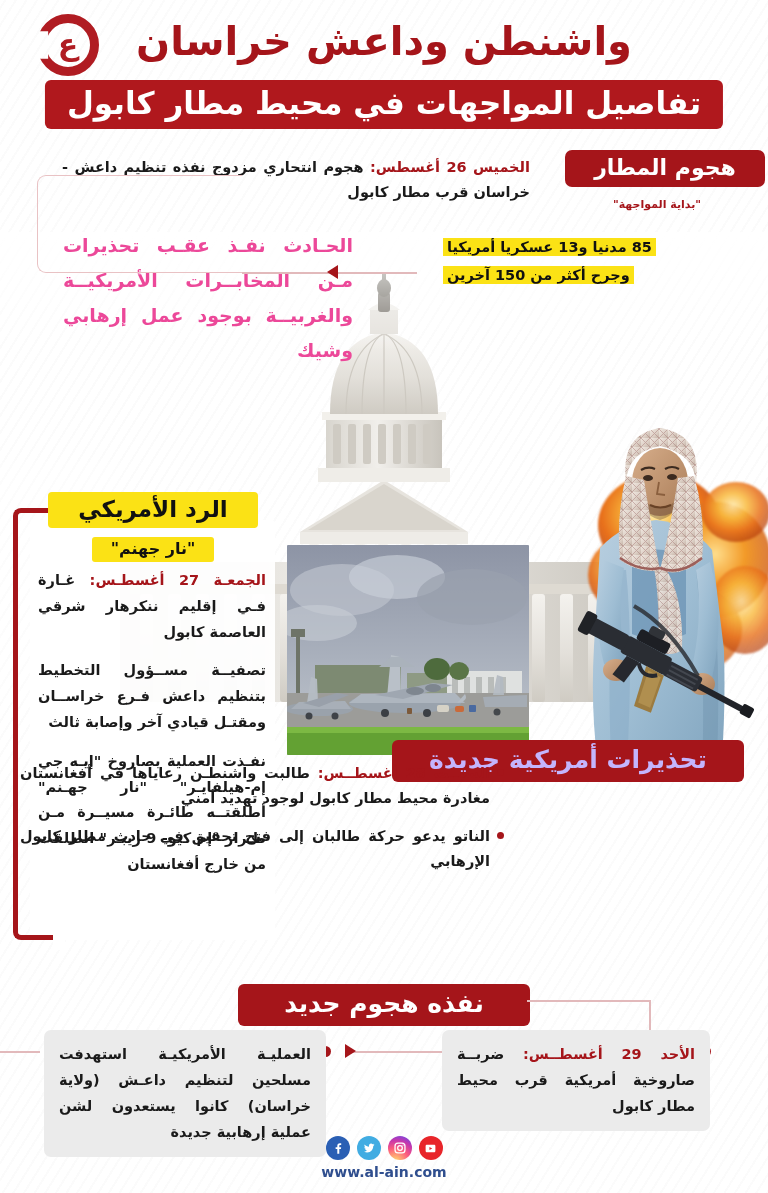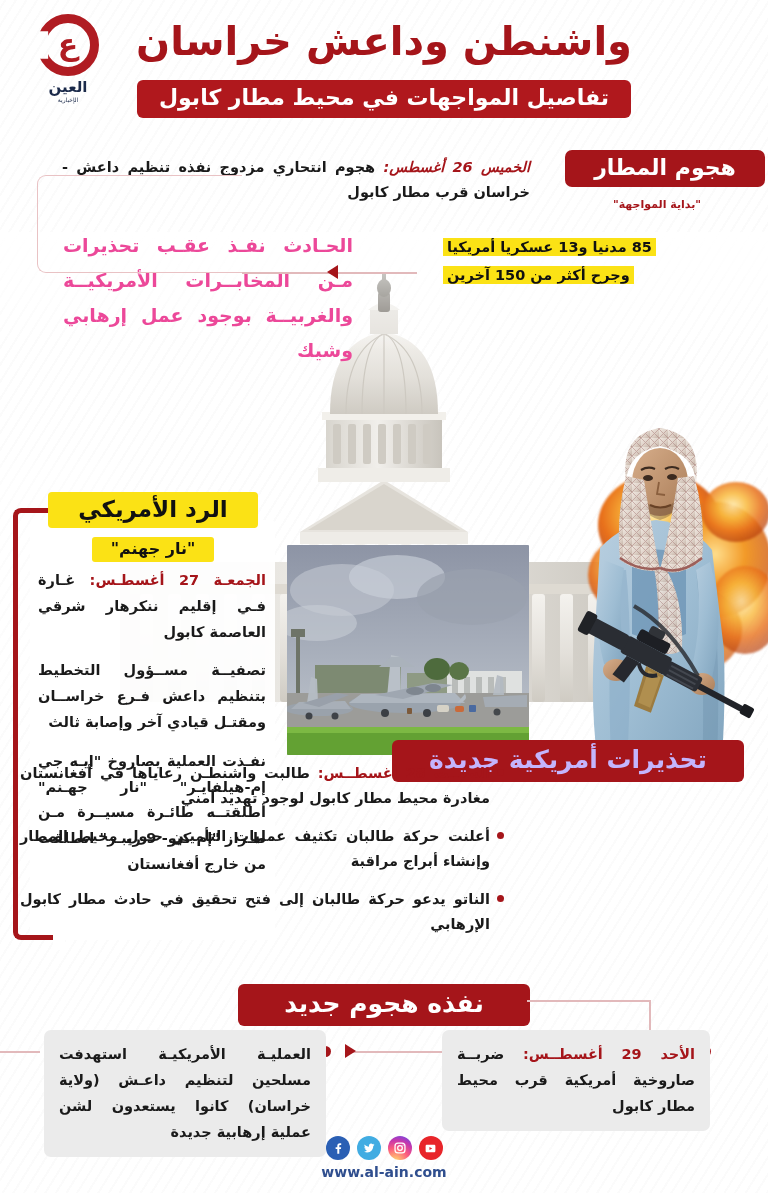--- a/index.html
+++ b/index.html
@@ -37,40 +37,40 @@
   .logo-txt { font-size:15px; font-weight:bold; color:#1b2a4a; margin-top:2px; letter-spacing:.5px;}
   .logo-sub { font-size:6px; color:#1b2a4a; letter-spacing:.3px; }
 
   .main-title{
     position:absolute; top:18px; left:0; right:0; text-align:center;
     color:#A5151A; font-size:40px; font-weight:bold; line-height:1.15;
     letter-spacing:-0.5px;
   }
   .sub-banner{
     position:absolute; top:80px; left:50%; transform:translateX(-50%);
-    background:#B0181D; color:#fff; font-size:22px; font-weight:bold;
+    background:#B0181D; color:#fff; font-size:31px; font-weight:bold;
     padding:5px 22px 8px; border-radius:6px; white-space:nowrap;
   }
 
   
   .sec1-badge{
     position:absolute; top:150px; left:557px; width:200px;
     background:#A5151A; color:#fff; text-align:center;
     font-size:22px; font-weight:bold; padding:5px 0 7px; border-radius:7px;margin-left:8px;
   }
   .sec1-badge-sub{
     position:absolute; top:198px; left:557px; width:200px; text-align:center;
     font-size:11px; font-weight:bold; color:#A5151A;
   }
   .sec1-lead{
     position:absolute; top:155px; right:238px; width:468px;
     font-size:14.5px; font-weight:bold; color:#1a1a1a; line-height:1.75;
     text-align:justify;
   }
-  .sec1-lead .date { color:#A5151A;font-style:italic; }
+  .sec1-lead .date { color:#A5151A; }
 
   .sec1-right{
     position:absolute; top:228px; right:415px; width:290px;
     font-size:19px; font-weight:bold; color:#ec4899; line-height:1.85;
     text-align:justify;
   }
 
   .hl-wrap{
     position:absolute; top:233px; right:55px; width:270px;
     text-align:left; line-height:1.72;
@@ -550,21 +550,20 @@
     </p>
     <p>تصفيــة مســؤول التخطيط بتنظيم داعش فـرع خراســان ومقتـل قيادي آخر وإصابة ثالث</p>
     <p>نفـذت العملية بصاروخ "إيـه جي إم-هيلفايـر" "نار جهـنم" أطلقتــه طائـرة مسيــرة مـن طـراز "إم كيو- 9 ريبـر" انطلقت من خارج أفغانستان</p>
   </div>
 
   <div class="sec3-badge">تحذيرات أمريكية جديدة</div>
   <ul class="sec3-list">
     <li>
       <span class="date">السبــت 28 أغسطــس:</span><span> طالبت واشنطـن رعاياها في أفغانستان مغادرة محيط مطار كابول لوجود تهديد أمني</span>
     </li>
-    <li>أعلنت حركة طالبان تكثيف عمليات التأميـن حـول محيط المطار وإنشاء أبراج مراقبة</li>
     <li>الناتو يدعو حركة طالبان إلى فتح تحقيق في حادث مطار كابول الإرهابي</li>
   </ul>
 
   <div class="sec4-badge">نفذه هجوم جديد</div>
 
   <div class="conn4-h-top"></div>
   <div class="conn4-v"></div>
   <div class="conn4-h-right"></div>
   <div class="dot-r"></div>
   <div class="conn4-mid"></div>

